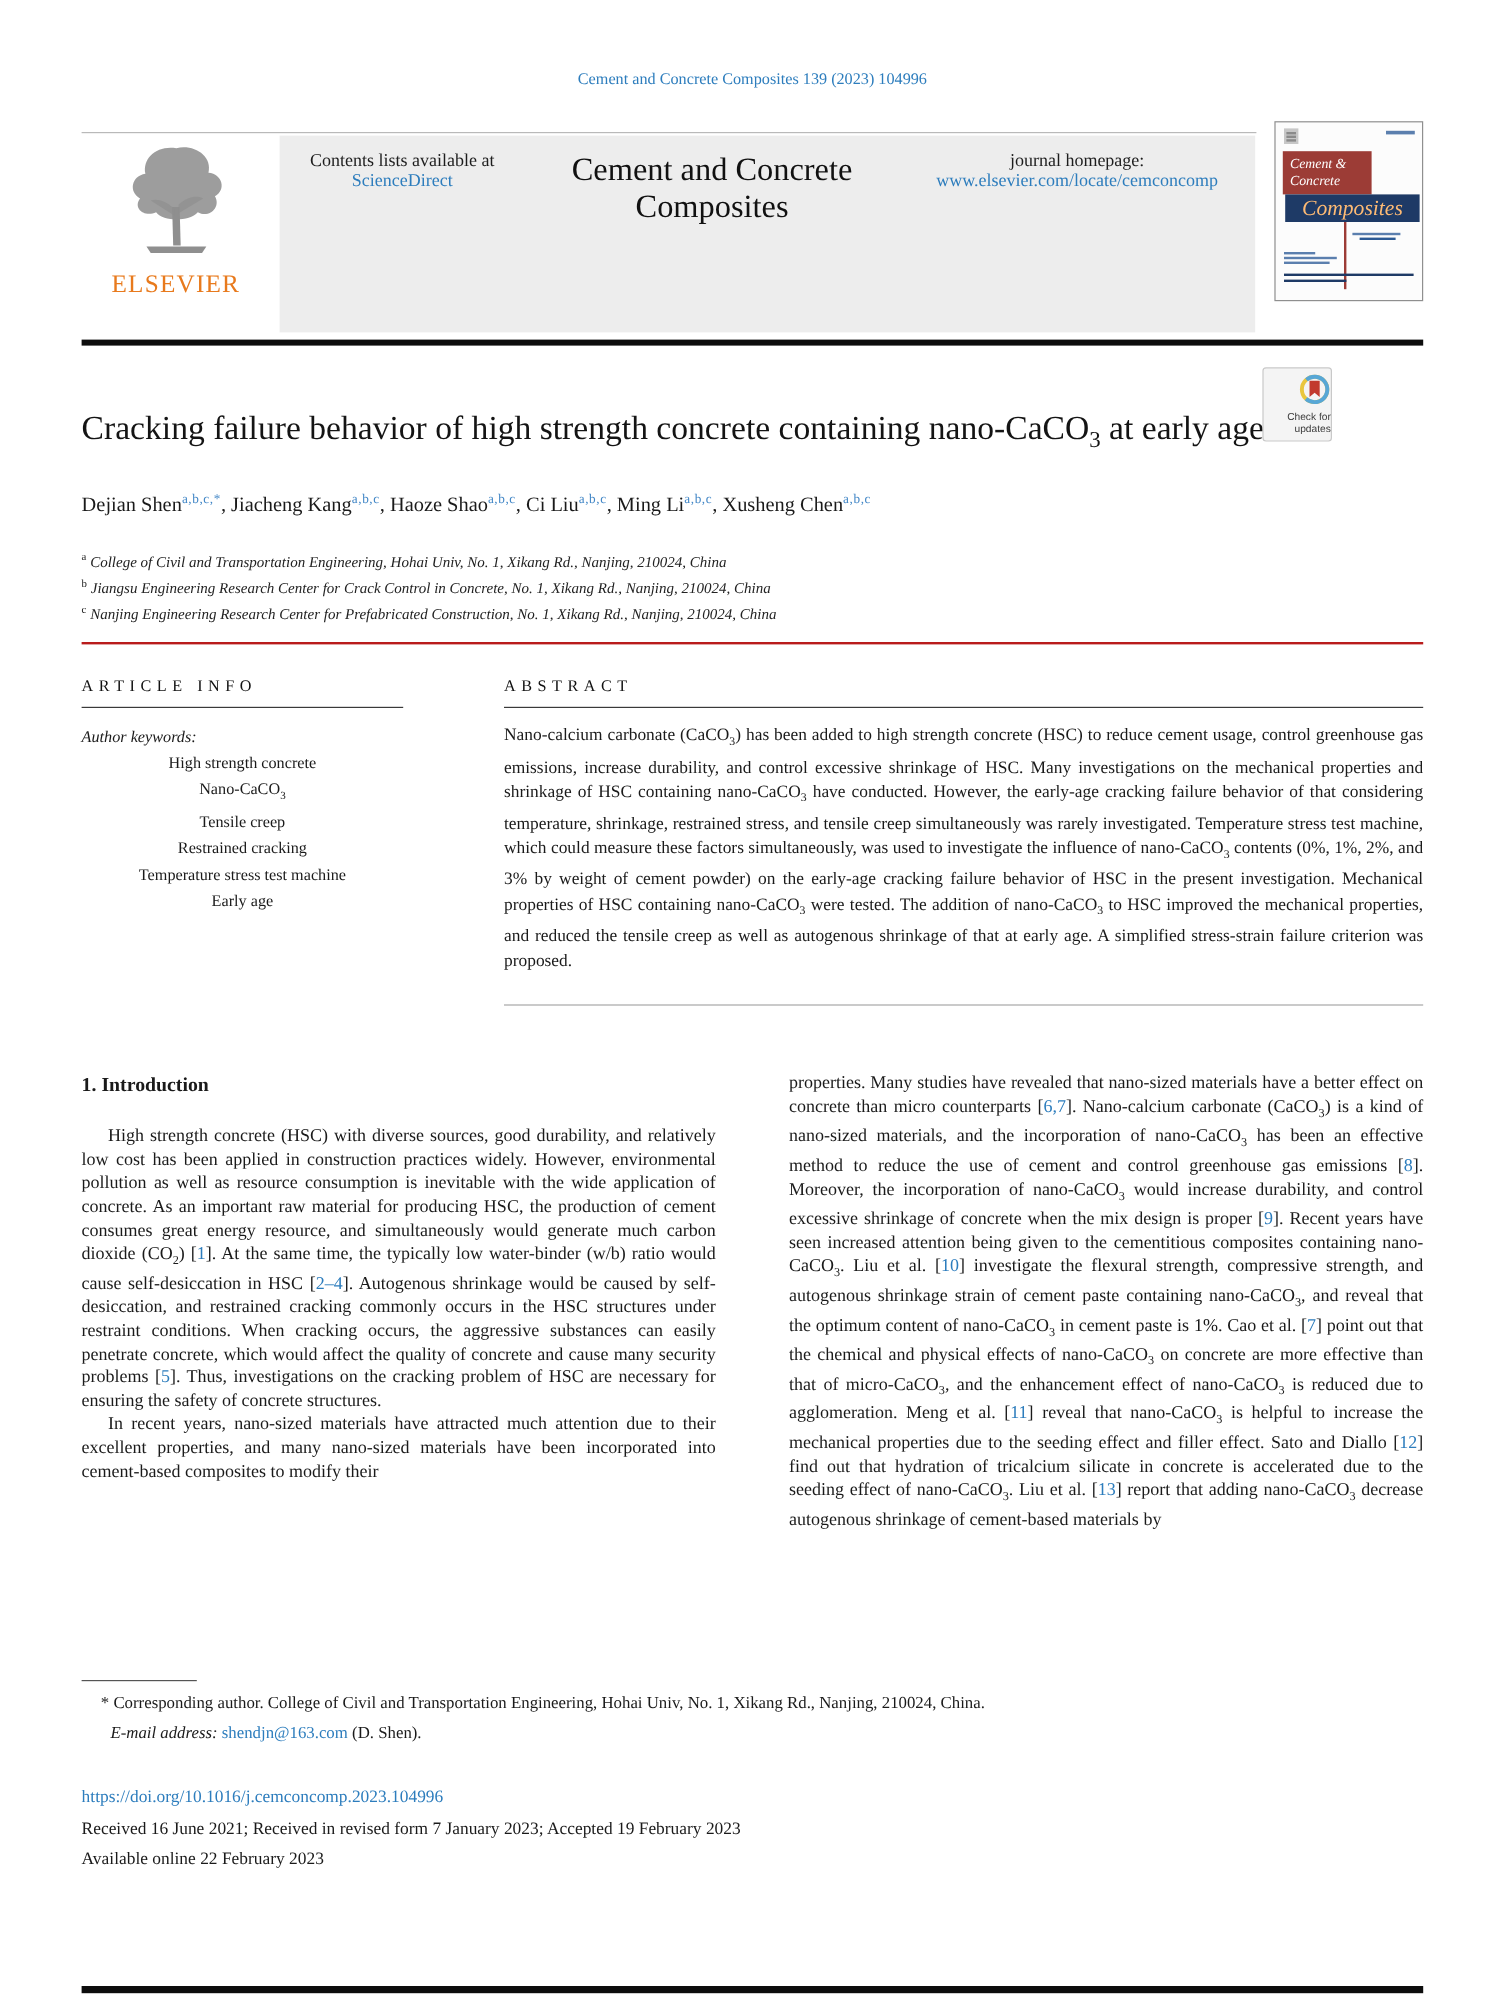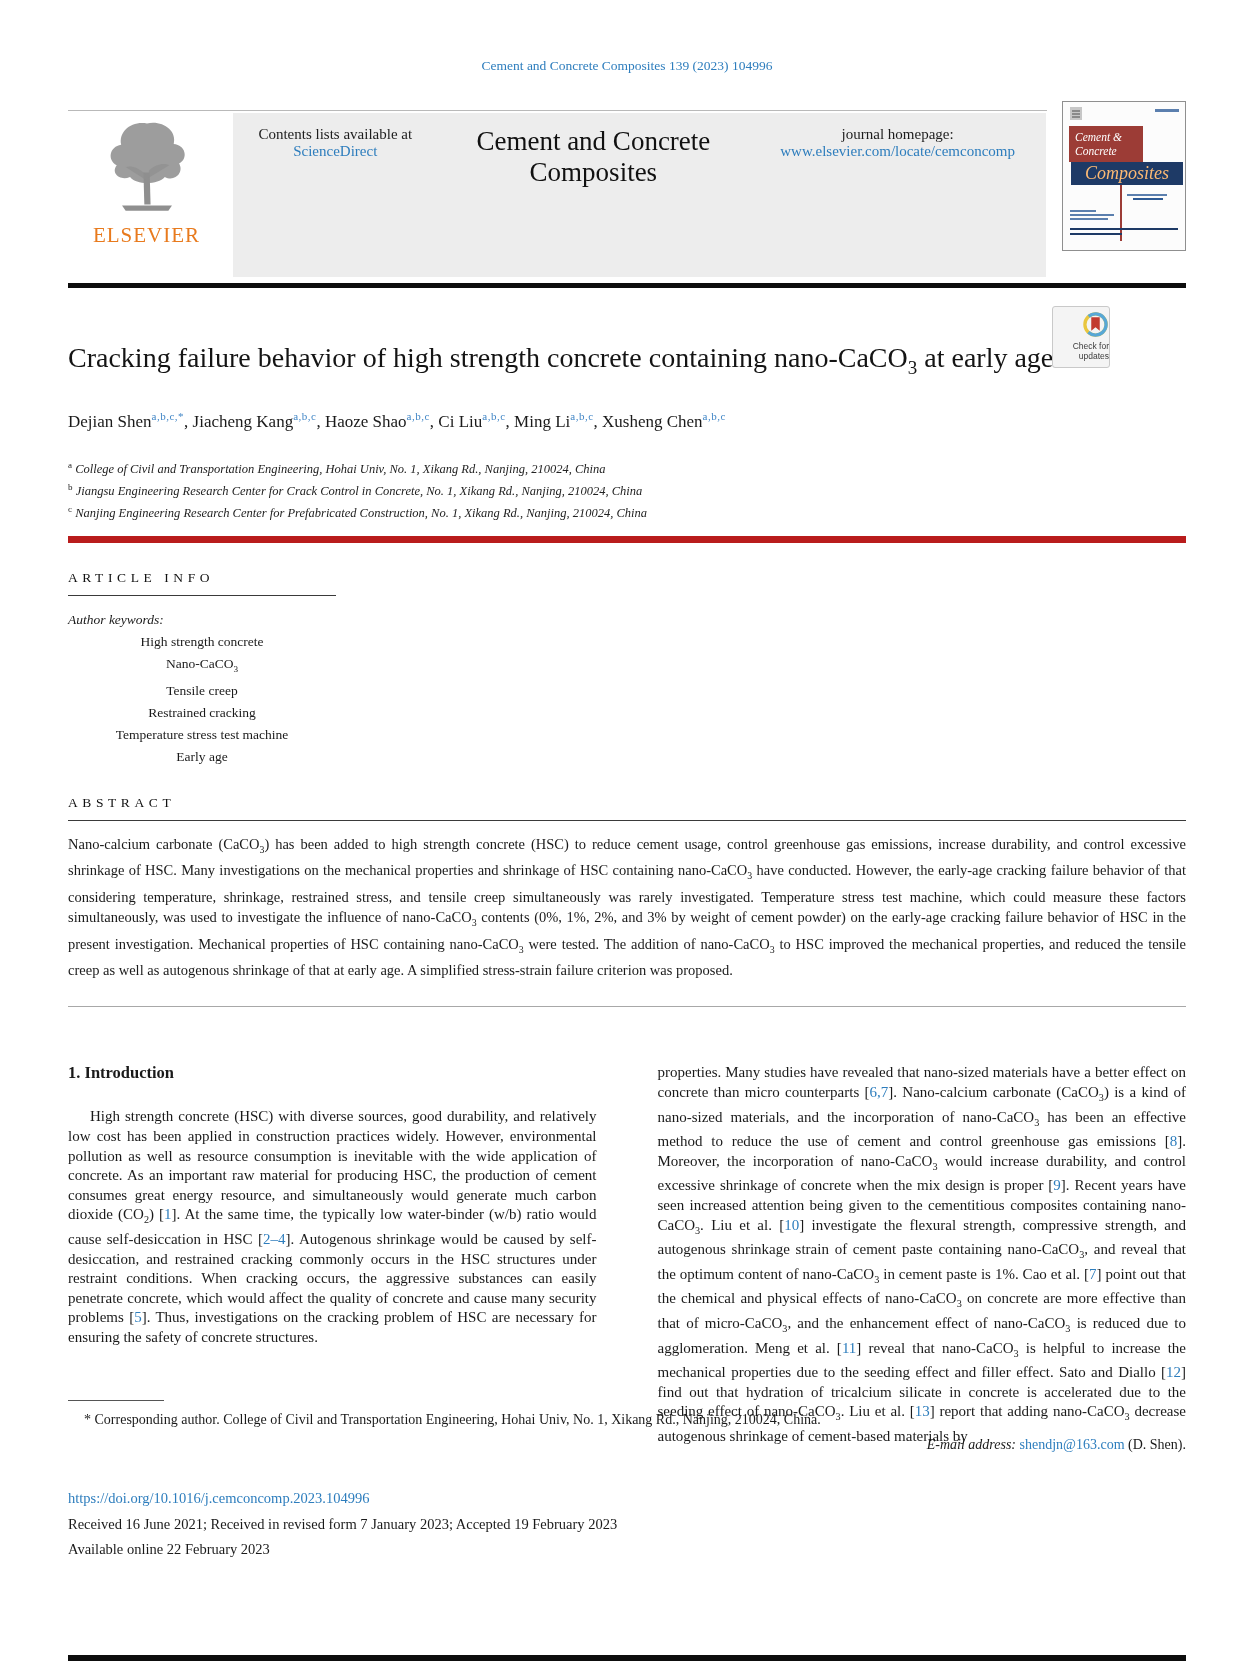--- a/index.html
+++ b/index.html
@@ -75,21 +75,21 @@
   
   .paper-title{
     margin:50px 68px 0; max-width:1000px;
     font-size:28px; line-height:39px; color:#141414;
   }
   .authors{ margin:17px 68px 0; max-width:820px; font-size:17px; line-height:27px; }
   .asup{ font-size:11px; color:var(--sup,#4186c6); vertical-align:super; letter-spacing:.5px; }
   .affils{ margin:22px 68px 0; font-size:12.5px; line-height:17.5px; font-style:italic; color:#222; }
   .affil sup{ font-size:9px; font-style:normal; }
   
-  .info-abs{ margin:14px 68px 0; border-top:7px solid #b91c1c; display:flex;flex-direction:column; }
+  .info-abs{ margin:14px 68px 0; border-top:2px solid #b91c1c; display:flex; }
   .info-col{ width:268px; margin-right:84px; flex:none; }
   .abs-col{ flex:1; }
   .col-heading{ font-size:13.5px; letter-spacing:.34em; padding:27px 0 9px; color:#111; }
   .hrule{ border-top:1.3px solid #3a3a3a; }
   .kw-label{ font-style:italic; margin-top:13px; font-size:13.5px; line-height:22px; }
   .kw-item{ font-size:13.5px; line-height:22px;text-align:center; }
   .abs-text{
     margin-top:13px; font-size:14.5px; line-height:20.5px; text-align:justify;
     padding-bottom:26px; border-bottom:1px solid #a8a8a8;
   }
@@ -98,21 +98,21 @@
   
   .body-cols{ display:flex; gap:61px; margin:56px 68px 0; }
   .bcol{ flex:1; min-width:0; }
   .sec-heading{ font-size:16.5px; font-weight:bold; margin:0 0 24px; }
   .para{ font-size:15px; line-height:19.6px; text-align:justify; margin:0; }
   .para.indent{ text-indent:22px; }
   
   .footnote{ position:absolute; left:68px; right:68px; top:1400px; font-size:14px; line-height:25px; }
   .fn-rule{ width:96px; border-top:1px solid #555; margin-bottom:6px; }
   .fn-line1{ padding-left:16px; }
-  .fn-line2{ padding-left:24px;text-align:right; }
+  .fn-line2{ padding-left:24px; }
   .fn-email-label{ font-style:italic; }
   .footer{ position:absolute; left:68px; right:68px; top:1486px; font-size:14.5px; line-height:25.5px; }
 </style>
 </head>
 <body>
 
 <div class="page">
 
   <div class="top-cite lnk">Cement and Concrete Composites 139 (2023) 104996</div>
 
@@ -207,20 +207,21 @@
       <div class="col-heading">ABSTRACT</div>
       <div class="hrule"></div>
       <div class="abs-text">Nano-calcium carbonate (CaCO<sub>3</sub>) has been added to high strength concrete (HSC) to reduce cement usage, control greenhouse gas emissions, increase durability, and control excessive shrinkage of HSC. Many investigations on the mechanical properties and shrinkage of HSC containing nano-CaCO<sub>3</sub> have conducted. However, the early-age cracking failure behavior of that considering temperature, shrinkage, restrained stress, and tensile creep simultaneously was rarely investigated. Temperature stress test machine, which could measure these factors simultaneously, was used to investigate the influence of nano-CaCO<sub>3</sub> contents (0%, 1%, 2%, and 3% by weight of cement powder) on the early-age cracking failure behavior of HSC in the present investigation. Mechanical properties of HSC containing nano-CaCO<sub>3</sub> were tested. The addition of nano-CaCO<sub>3</sub> to HSC improved the mechanical properties, and reduced the tensile creep as well as autogenous shrinkage of that at early age. A simplified stress-strain failure criterion was proposed.</div>
     </div>
   </div>
 
   <div class="body-cols">
     <div class="bcol">
       <h2 class="sec-heading">1. Introduction</h2>
       <p class="para indent">High strength concrete (HSC) with diverse sources, good durability, and relatively low cost has been applied in construction practices widely. However, environmental pollution as well as resource consumption is inevitable with the wide application of concrete. As an important raw material for producing HSC, the production of cement consumes great energy resource, and simultaneously would generate much carbon dioxide (CO<sub>2</sub>) [<span class="cite">1</span>]. At the same time, the typically low water-binder (w/b) ratio would cause self-desiccation in HSC [<span class="cite">2–4</span>]. Autogenous shrinkage would be caused by self-desiccation, and restrained cracking commonly occurs in the HSC structures under restraint conditions. When cracking occurs, the aggressive substances can easily penetrate concrete, which would affect the quality of concrete and cause many security problems [<span class="cite">5</span>]. Thus, investigations on the cracking problem of HSC are necessary for ensuring the safety of concrete structures.</p>
+      <p class="para indent">In recent years, nano-sized materials have attracted much attention due to their excellent properties, and many nano-sized materials have been incorporated into cement-based composites to modify their</p>
     </div>
     <div class="bcol">
       <p class="para">properties. Many studies have revealed that nano-sized materials have a better effect on concrete than micro counterparts [<span class="cite">6,7</span>]. Nano-calcium carbonate (CaCO<sub>3</sub>) is a kind of nano-sized materials, and the incorporation of nano-CaCO<sub>3</sub> has been an effective method to reduce the use of cement and control greenhouse gas emissions [<span class="cite">8</span>]. Moreover, the incorporation of nano-CaCO<sub>3</sub> would increase durability, and control excessive shrinkage of concrete when the mix design is proper [<span class="cite">9</span>]. Recent years have seen increased attention being given to the cementitious composites containing nano-CaCO<sub>3</sub>. Liu et al. [<span class="cite">10</span>] investigate the flexural strength, compressive strength, and autogenous shrinkage strain of cement paste containing nano-CaCO<sub>3</sub>, and reveal that the optimum content of nano-CaCO<sub>3</sub> in cement paste is 1%. Cao et al. [<span class="cite">7</span>] point out that the chemical and physical effects of nano-CaCO<sub>3</sub> on concrete are more effective than that of micro-CaCO<sub>3</sub>, and the enhancement effect of nano-CaCO<sub>3</sub> is reduced due to agglomeration. Meng et al. [<span class="cite">11</span>] reveal that nano-CaCO<sub>3</sub> is helpful to increase the mechanical properties due to the seeding effect and filler effect. Sato and Diallo [<span class="cite">12</span>] find out that hydration of tricalcium silicate in concrete is accelerated due to the seeding effect of nano-CaCO<sub>3</sub>. Liu et al. [<span class="cite">13</span>] report that adding nano-CaCO<sub>3</sub> decrease autogenous shrinkage of cement-based materials by</p>
     </div>
   </div>
 
   <div class="footnote">
     <div class="fn-rule"></div>
     <div class="fn-line1">
       <span>*</span>

